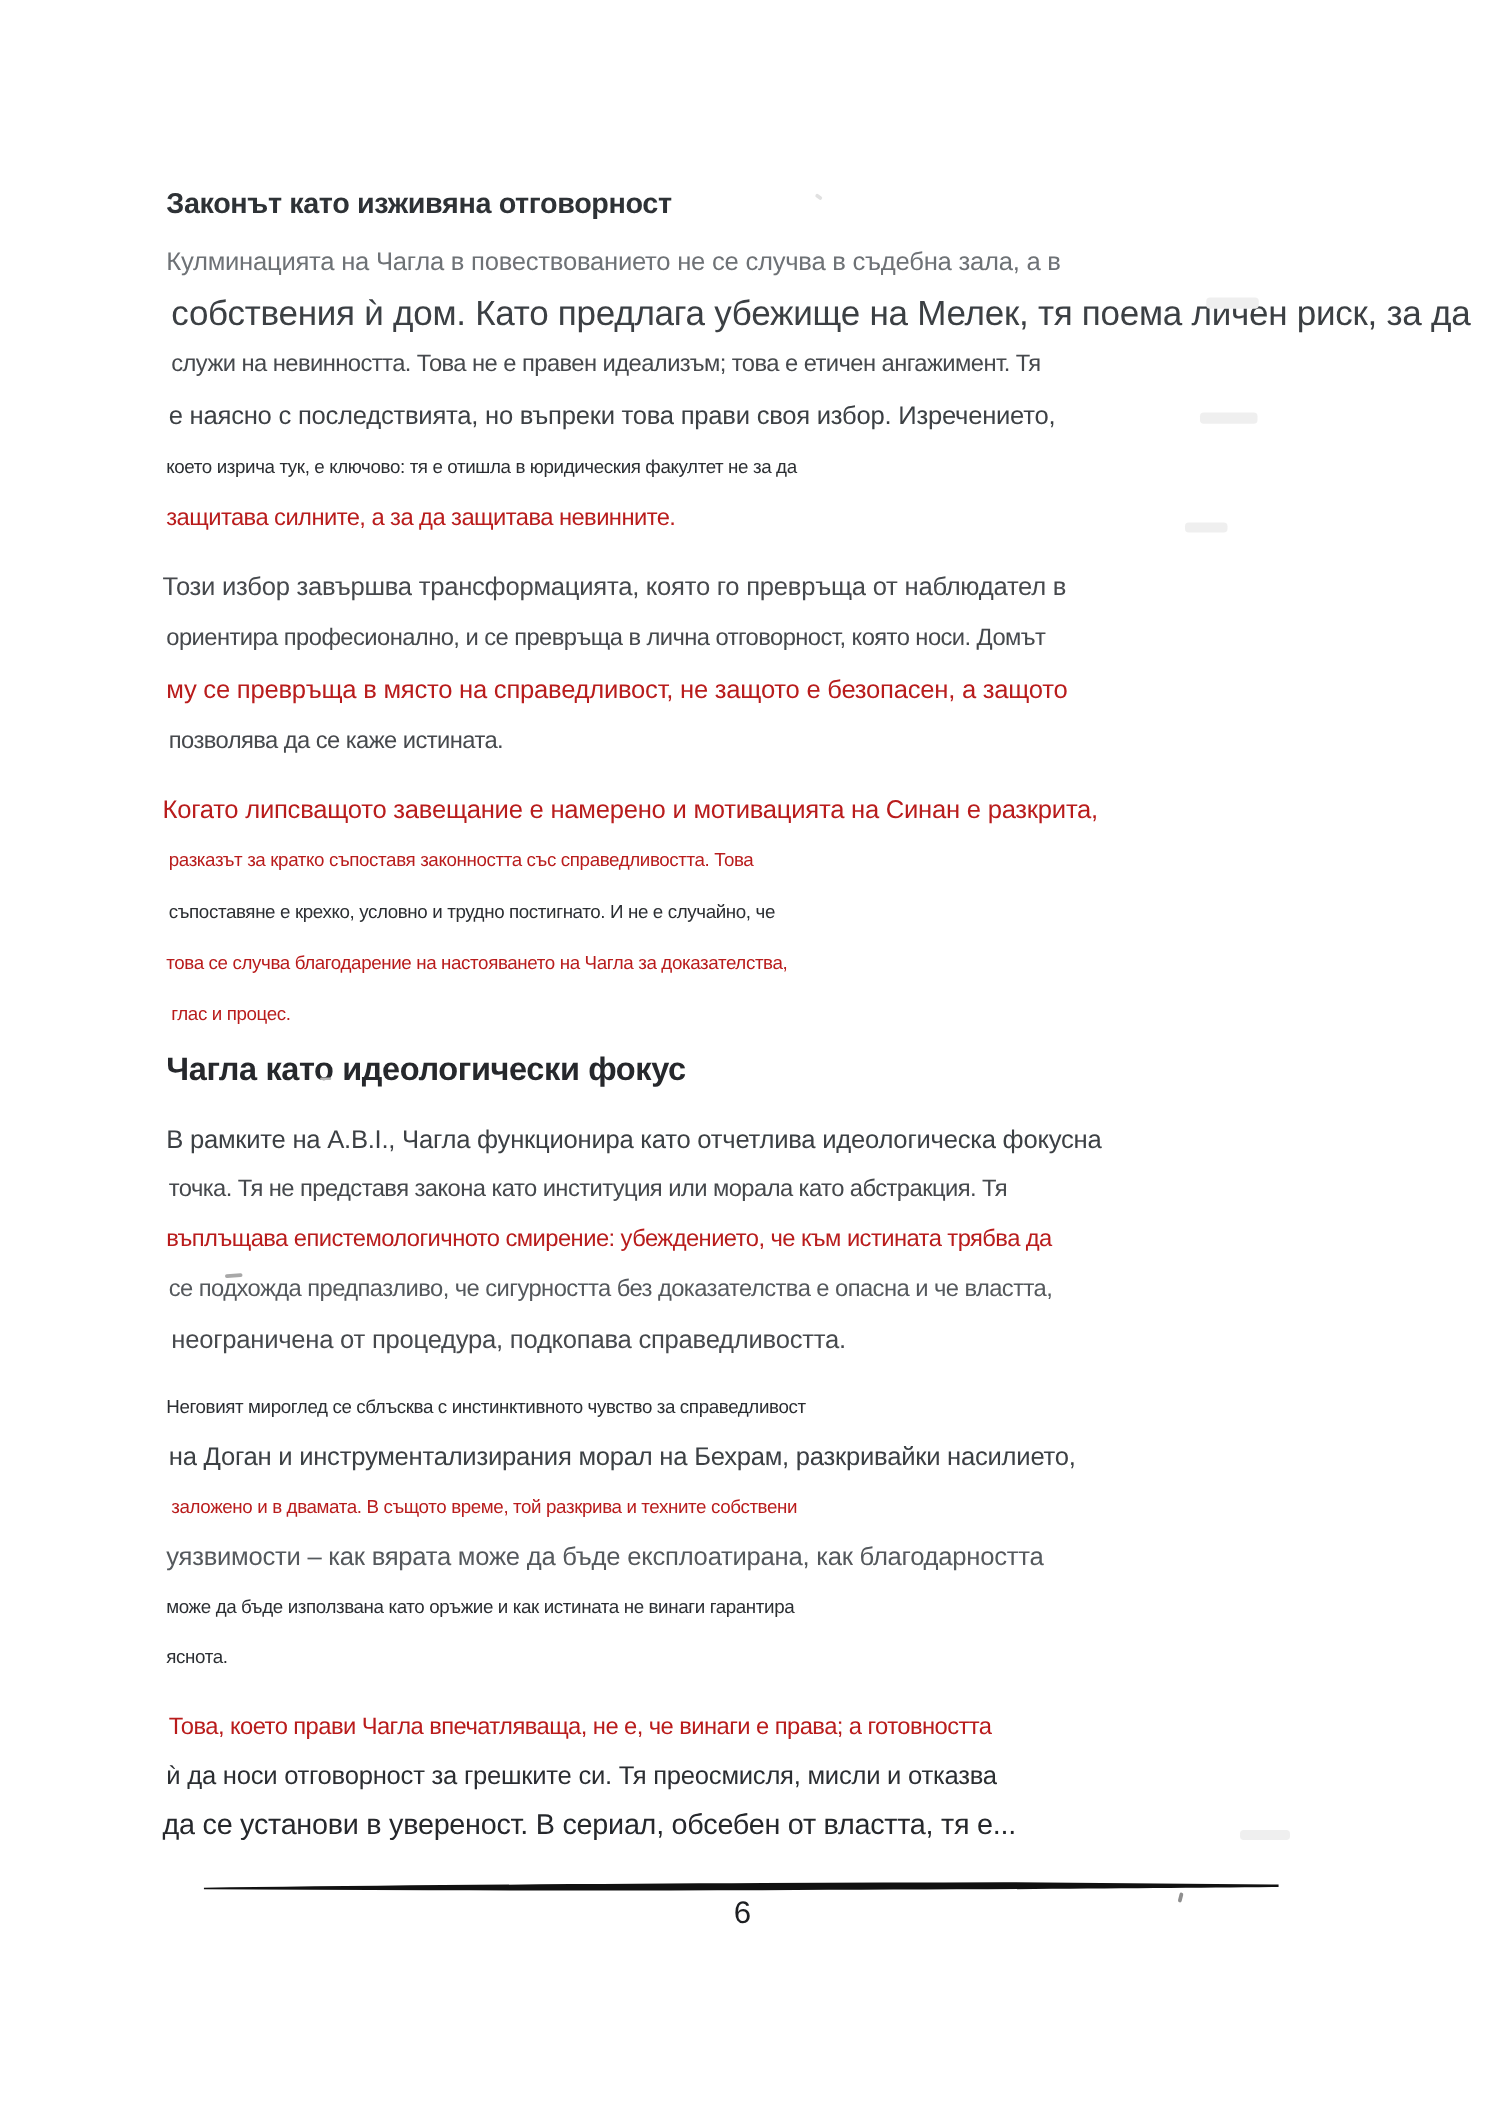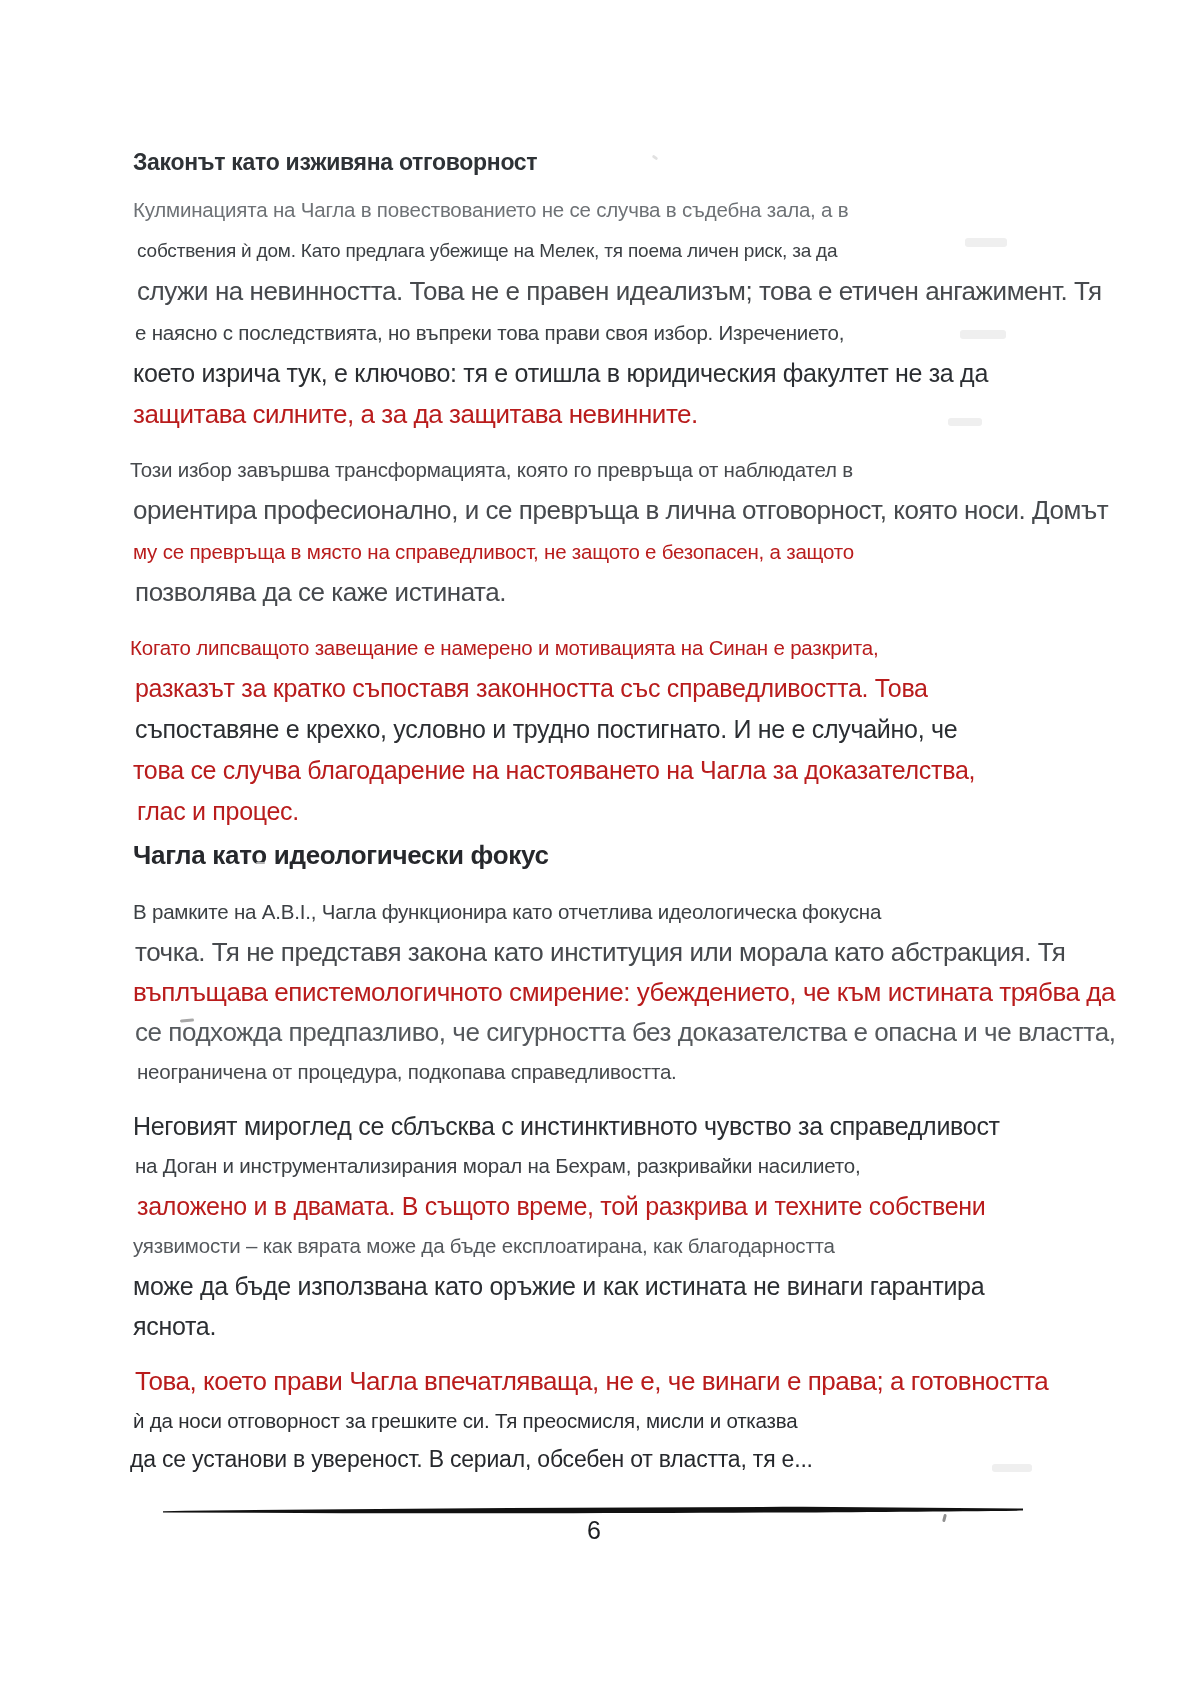--- a/index.html
+++ b/index.html
@@ -24,40 +24,40 @@
   .h-1{font-size:23px;line-height:30px;color:#2e3236;}
   .h-2{font-size:26px;line-height:34px;color:#26282c;margin-top:6px;}
   .para{margin:0;}
   .p-1{margin-top:12px;}
   .p-2{margin-top:14px;}
   .p-3{margin-top:14px;}
   .p-4{margin-top:20px;}
   .p-5{margin-top:14px;}
   .p-6{margin-top:16px;}
   .line{
-    font-size:19px;
+    font-size:28px;
     letter-spacing:-0.2px;
     line-height:41px;
     white-space:nowrap;
     color:#3c4044;
   }
   .lh40 .line{line-height:40px;}
   .lh39 .line{line-height:39px;}
   
   .c-light{color:#6e7276;}
   .c-mid{color:#55595d;}
   .c-soft{color:#46494d;}
   .c-body{color:#3c4044;}
   .c-deep{color:#b91c1c;}
   .c-darker{color:#2b2e32;}
   .c-dark{color:#26282c;}
   
-  .s-sm{font-size:26px;letter-spacing:-0.45px;}
+  .s-sm{font-size:19px;letter-spacing:-0.45px;}
   .s-md{font-size:20.5px;}
-  .s-lg{font-size:25px;letter-spacing:-0.3px;}
+  .s-lg{font-size:15px;letter-spacing:-0.3px;}
   .s-xl{font-size:21.5px;letter-spacing:-0.3px;}
   .s-xxl{font-size:23px;letter-spacing:-0.2px;}
   
   .ml1{margin-left:2px;}
   .ml2{margin-left:4px;}
   .mlneg{margin-left:-3px;}
   .footer{
     position:relative;
     width:1188px;
     margin-top:22px;

